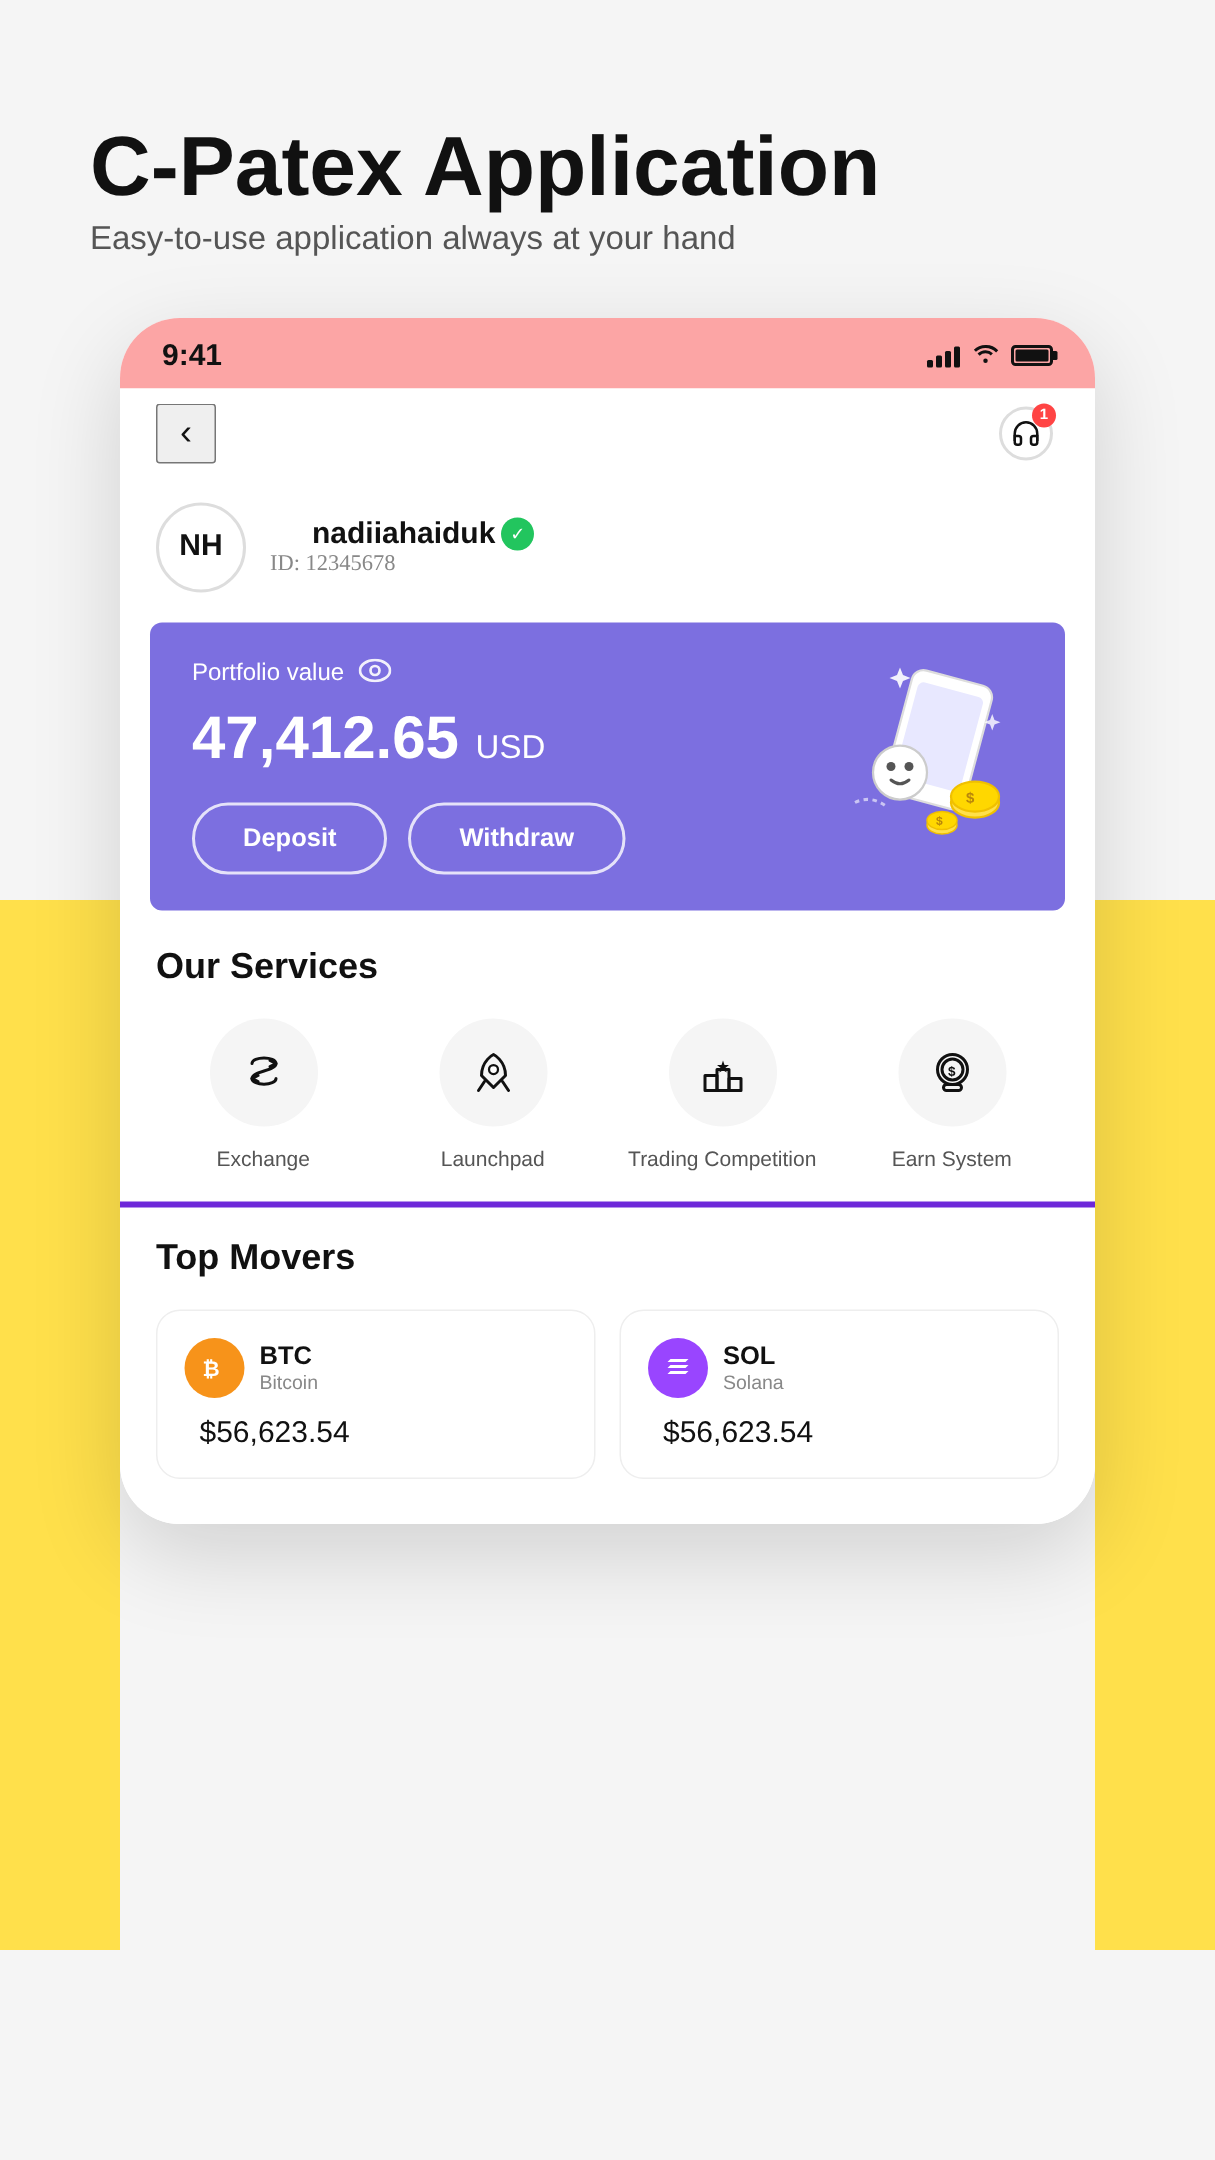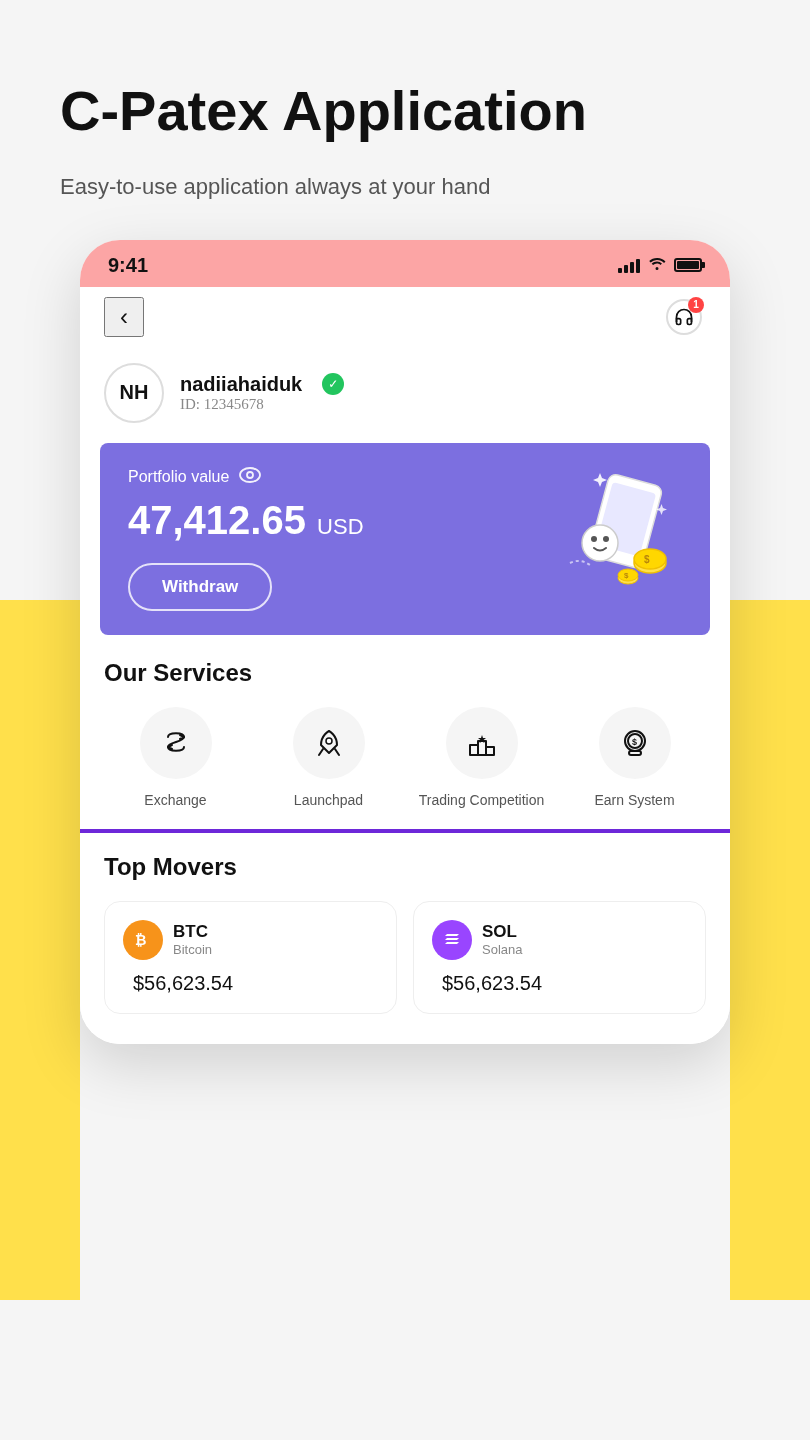--- a/index.html
+++ b/index.html
@@ -36,21 +36,21 @@
     .page-header {
       padding: 80px 60px 40px 60px;
       position: relative;
       z-index: 1;
     }
     .page-title {
       font-size: 56px;
       font-weight: 800;
       color: #111;
       line-height: 1.1;
-      margin-bottom: 32px;
+      margin-bottom: 4px;
     }
     .page-subtitle {
       font-size: 22px;
       color: #555;
       font-weight: 400;
     }
 
     
     .phone-mockup {
       position: relative;
@@ -196,21 +196,22 @@
       font-size: 20px;
       font-weight: 700;
       color: #111;
       flex-shrink: 0;
     }
     .profile-info {
       flex: 1;
     }
     .profile-name-row {
       display: flex;
-      gap: 20px;
+      gap: 4px;
+      margin-left: 28px;
     }
     .profile-name {
       font-size: 20px;
       font-weight: 700;
       color: #111;
     }
     .verified-badge {
       width: 22px;
       height: 22px;
       background: #22C55E;
@@ -446,20 +447,21 @@
           <ellipse cx="11" cy="8" rx="10" ry="7"></ellipse>
           <circle cx="11" cy="8" r="3"></circle>
         </svg>
       </span>
     </div>
     <div class="portfolio-value">
       <span>47,412.65</span>
       <span class="portfolio-currency">USD</span>
     </div>
     <div class="portfolio-actions">
+      <button class="portfolio-btn">Deposit</button>
       <button class="portfolio-btn">Withdraw</button>
     </div>
 
     <div class="portfolio-illustration">
       <svg width="160" height="160" viewBox="0 0 160 160" fill="none">
 
         <rect x="70" y="20" width="55" height="85" rx="8" fill="white" stroke="#ddd" stroke-width="1.5" transform="rotate(15 70 20)"></rect>
         <rect x="75" y="28" width="45" height="65" rx="4" fill="#e8e8ff" transform="rotate(15 70 20)"></rect>
 
         <path d="M58 25 L60 20 L62 25 L67 27 L62 29 L60 34 L58 29 L53 27 Z" fill="white" opacity="0.9"></path>

